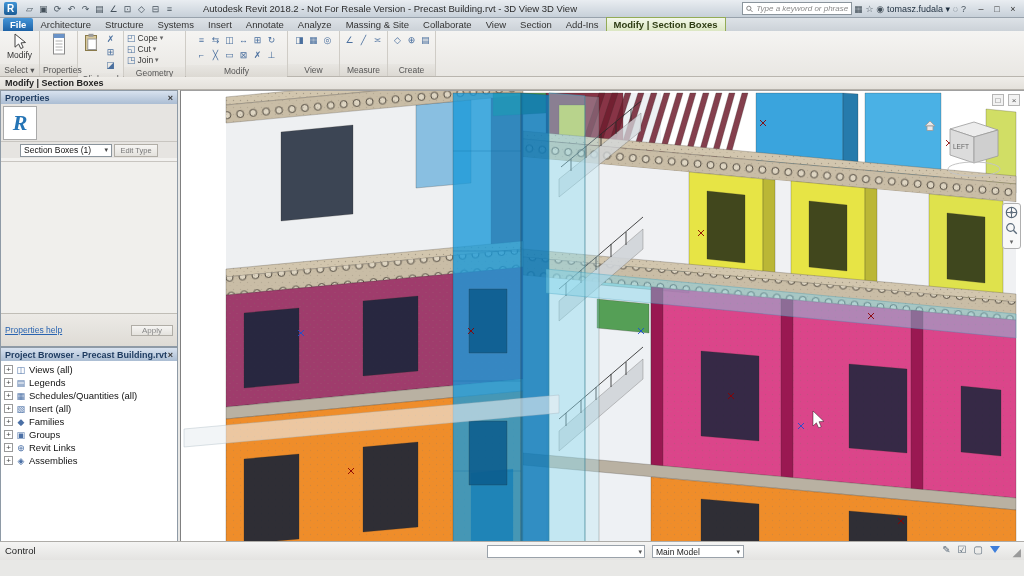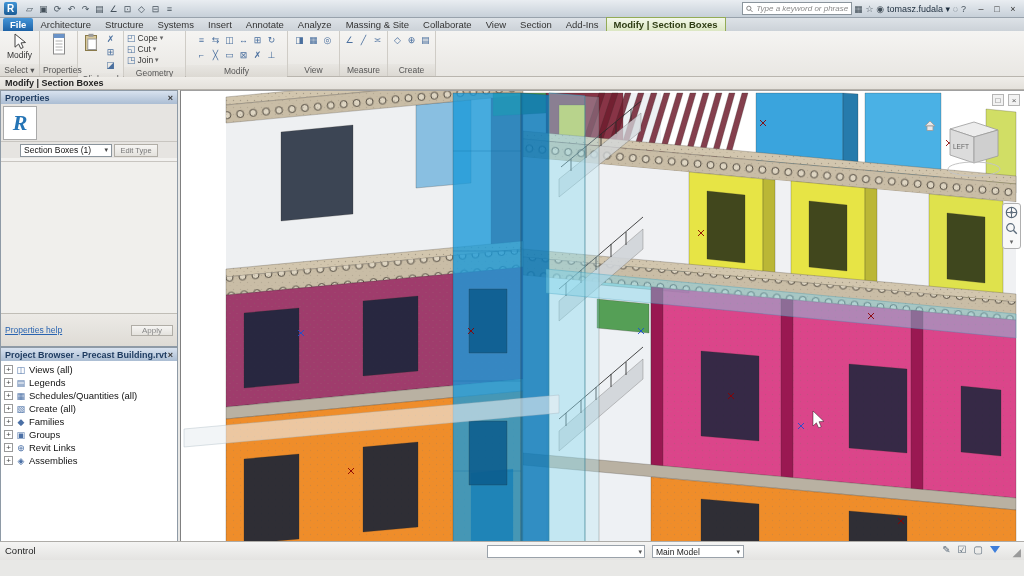--- a/index.html
+++ b/index.html
@@ -109,20 +109,21 @@
       <span>⟳</span>
       <span>↶</span>
       <span>↷</span>
       <span>▤</span>
       <span>∠</span>
       <span>⊡</span>
       <span>◇</span>
       <span>⊟</span>
       <span>≡</span>
     </div>
+    <div class="title-text">Autodesk Revit 2018.2 - Not For Resale Version -   Precast Building.rvt - 3D View 3D View</div>
     <div class="spacer"></div>
     <div class="searchbox">
       <svg width="8" height="8" viewBox="0 0 8 8">
           <circle cx="3.2" cy="3.2" r="2.4" fill="none" stroke="#777" stroke-width="1"></circle>
           <line x1="5" y1="5" x2="7.4" y2="7.4" stroke="#777" stroke-width="1"></line>
         </svg>
       <span>Type a keyword or phrase</span>
     </div>
     <div class="tb-icons">
       <span class="tb-ic">▦</span>
@@ -328,21 +329,21 @@
             <span class="tlabel">Legends</span>
           </div>
           <div class="trow">
             <span class="expander">+</span>
             <span class="ticon">▦</span>
             <span class="tlabel">Schedules/Quantities (all)</span>
           </div>
           <div class="trow">
             <span class="expander">+</span>
             <span class="ticon">▧</span>
-            <span class="tlabel">Create (all)</span>
+            <span class="tlabel">Insert (all)</span>
           </div>
           <div class="trow">
             <span class="expander">+</span>
             <span class="ticon">◆</span>
             <span class="tlabel">Families</span>
           </div>
           <div class="trow">
             <span class="expander">+</span>
             <span class="ticon">▣</span>
             <span class="tlabel">Groups</span>

